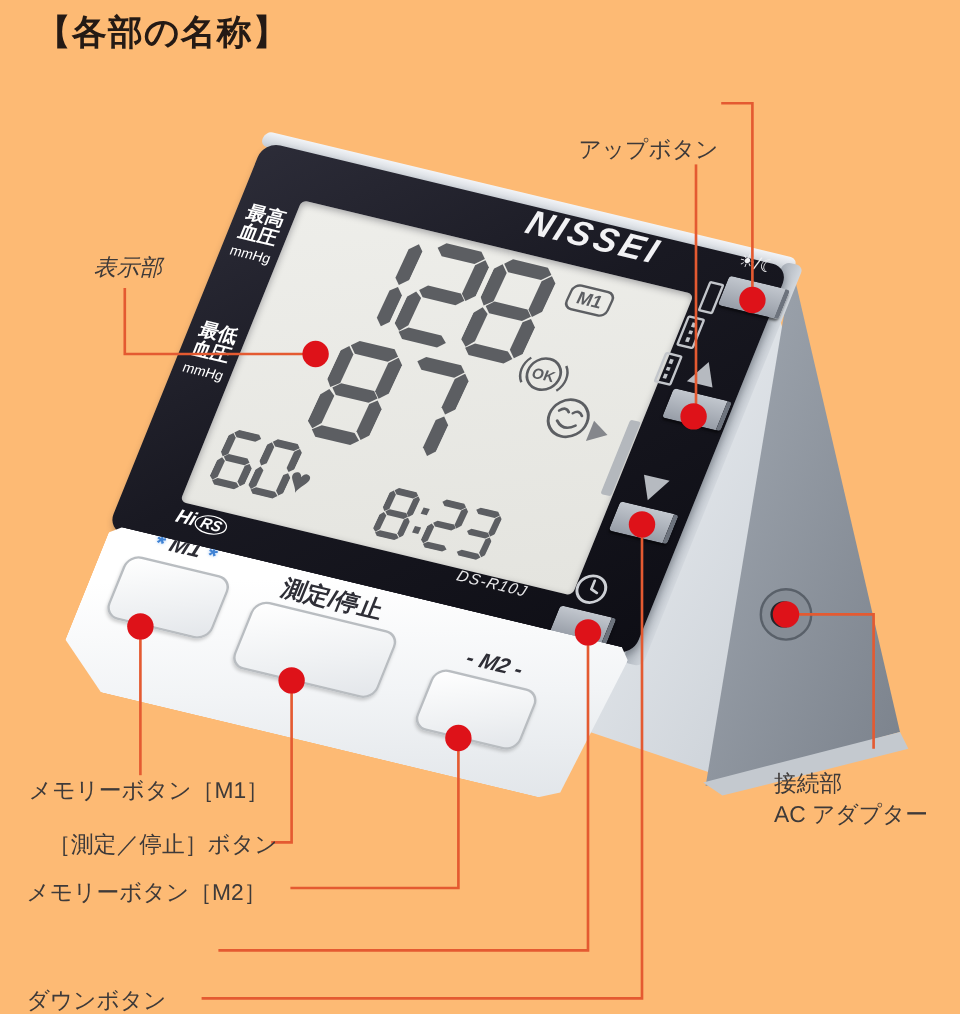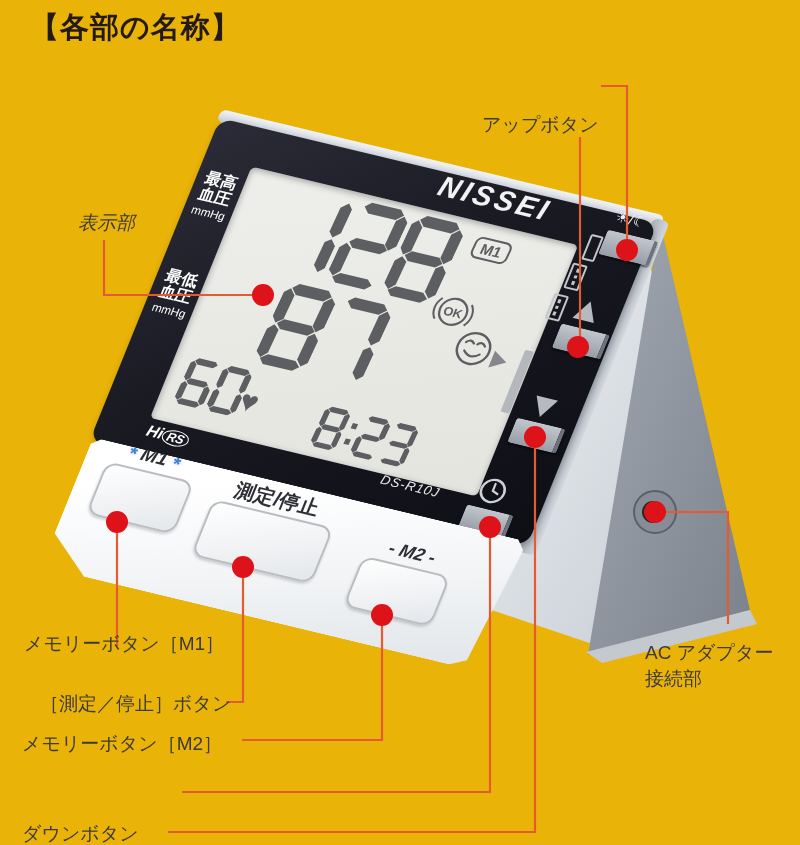--- a/index.html
+++ b/index.html
@@ -1,16 +1,16 @@
 <!DOCTYPE html>
 <html><head>
 <meta charset="utf-8">
 <style>
   html,body{margin:0;padding:0;background:#fff;}
-  .stage{position:relative;width:800px;height:845px;overflow:hidden;background:#eab308;
+  .stage{position:relative;width:800px;height:845px;overflow:hidden;background:#fdba74;
          font-family:"Liberation Sans","DejaVu Sans",sans-serif;}
   .title{position:absolute;left:30px;top:8px;font-size:29px;font-weight:bold;color:#241a15;letter-spacing:1px;}
   .lbl{position:absolute;font-size:19px;color:#3e3a39;white-space:nowrap;z-index:40;}
   svg.stand{position:absolute;left:0;top:0;z-index:5;}
   svg.callouts{position:absolute;left:0;top:0;z-index:30;pointer-events:none;}
   
   .device{position:absolute;left:220px;top:118px;width:460px;height:485px;
           transform:rotate(13.5deg) skewX(-8.5deg);transform-origin:0 0;z-index:10;}
   .top-edge{position:absolute;left:-2px;top:-9px;width:456px;height:13px;border-radius:6px;
             background:linear-gradient(#f2f4f7,#c6ccd3);}
@@ -278,21 +278,21 @@
       <circle cx="243" cy="567" r="11"></circle>
       <circle cx="382" cy="615" r="11"></circle>
       <circle cx="490" cy="527" r="11"></circle>
       <circle cx="535" cy="437" r="11"></circle>
       <circle cx="655" cy="512" r="11"></circle>
     </g>
   </svg>
 
   <div class="lbl" style="left:482px;top:112px;">アップボタン</div>
   <div class="lbl" style="left:78px;top:210px;font-style:italic;">表示部</div>
-  <div class="lbl" style="left:24px;top:631px;">メモリーボタン［M1］</div>
+  <div class="lbl" style="left:24px;top:646px;">メモリーボタン［M1］</div>
   <div class="lbl" style="left:20px;top:691px;margin-left:20px;">［測定／停止］ボタン</div>
   <div class="lbl" style="left:22px;top:731px;">メモリーボタン［M2］</div>
   <div class="lbl" style="left:22px;top:821px;">ダウンボタン</div>
   <div class="lbl" style="left:645px;top:640px;">
+    <div>接続部</div>
     <div>AC アダプター</div>
-    <div>接続部</div>
   </div>
 </div>
 
 </body></html>

